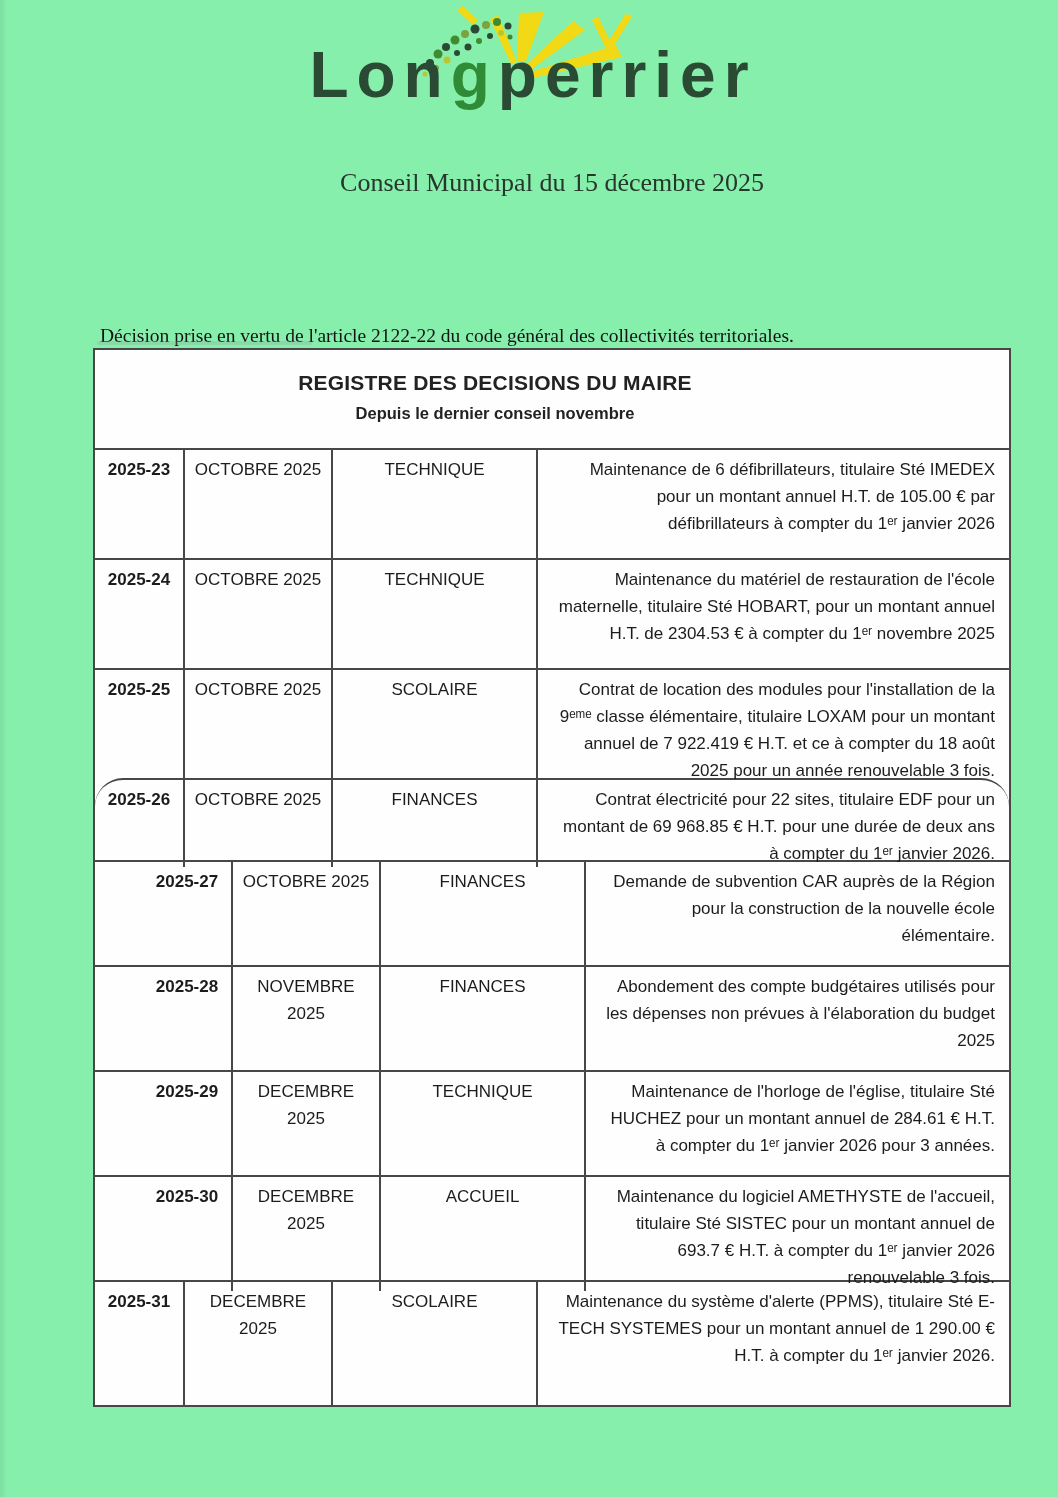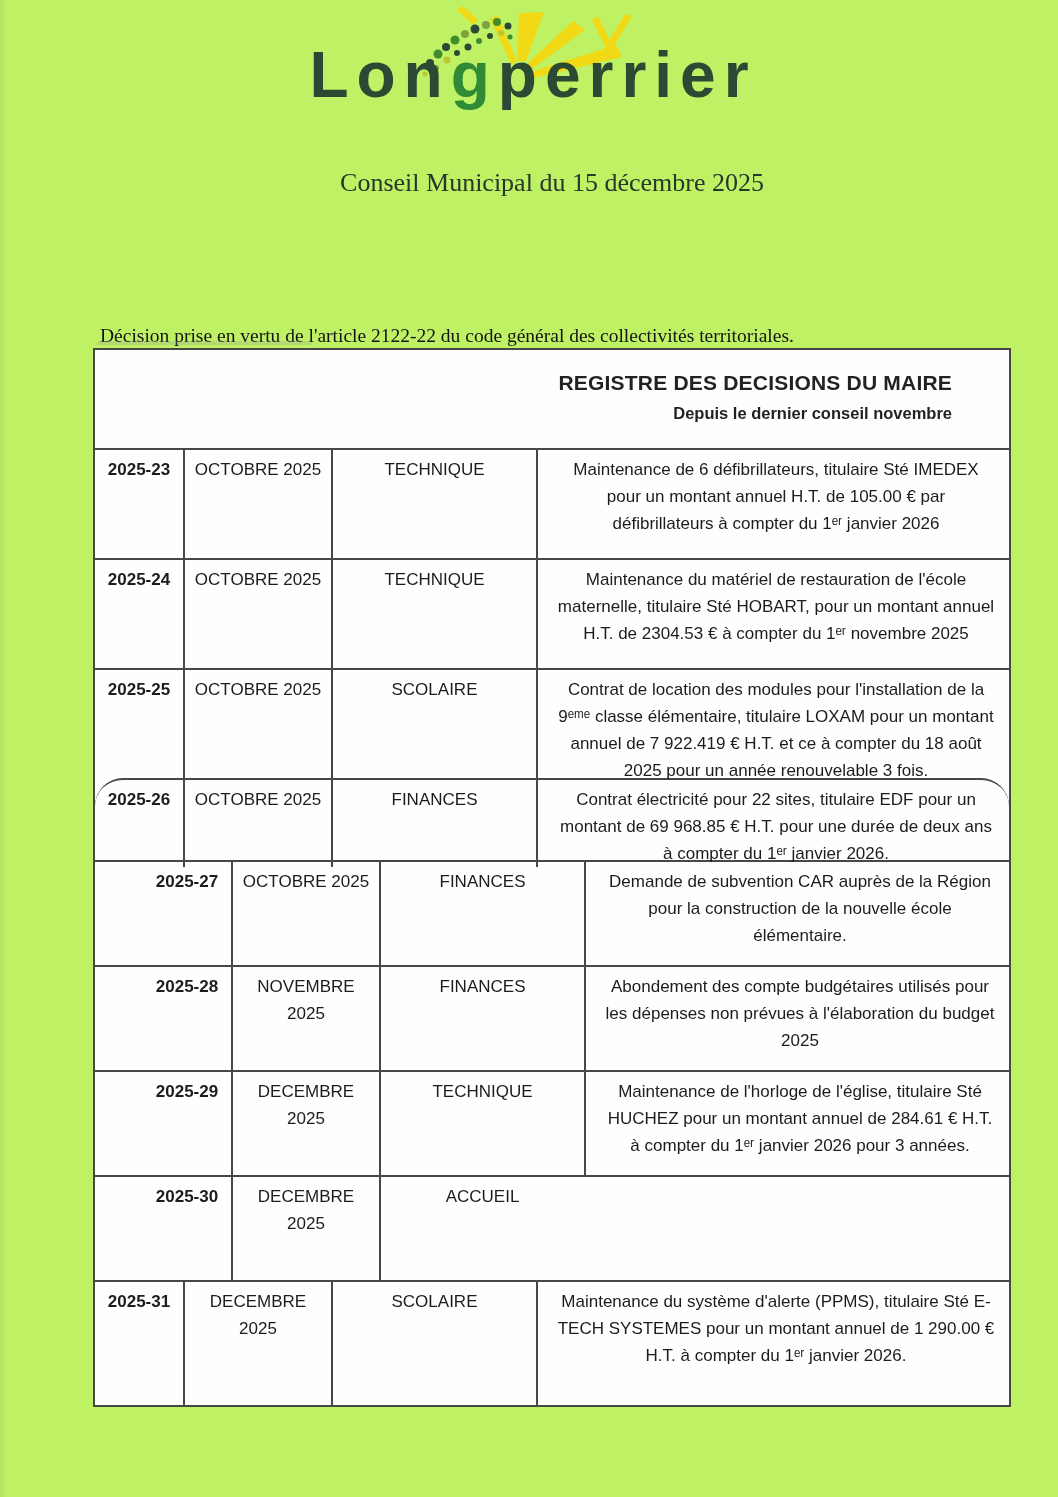--- a/index.html
+++ b/index.html
@@ -1,19 +1,19 @@
 <!DOCTYPE html>
 <html lang="fr"><head>
 <meta charset="utf-8">
 <style>
   html,body{margin:0;padding:0;background:#e8e8e8;}
   .page{
     position:relative;
     width:1058px;height:1497px;
-    background:#bef264;
+    background:#86efac;
     margin:0 auto;
     overflow:hidden;
     font-family:"Liberation Sans",sans-serif;
     color:#1c1c1c;
   }
   
   .scan-edge{position:absolute;left:0;top:0;width:7px;height:100%;
     background:linear-gradient(to right,rgba(0,0,0,0.07),rgba(0,0,0,0));}
   .smudge{position:absolute;background:#9a9a9a;opacity:.45;border-radius:2px;}
 
@@ -34,34 +34,34 @@
   .doc-subtitle{top:168px;font-family:"Liberation Serif",serif;
     font-size:26px;color:#26372b;}
 
   .intro{position:absolute;left:100px;top:325px;width:880px;
     font-family:"Liberation Serif",serif;font-size:19.5px;color:#141414;}
 
   
   .dtable{position:absolute;left:93px;top:348px;width:918px;
     border:2px solid #474747;background:#fefefe;box-sizing:border-box;}
   .dtable *{box-sizing:border-box;}
-  .thead{height:98px;padding-top:21px;text-align:right;}
+  .thead{height:98px;padding-top:21px;text-align:center;}
   .thead-inner{transform:translateX(-57px);}
   .th-title{font-size:21px;font-weight:bold;letter-spacing:.2px;color:#222;}
   .th-sub{margin-top:9px;font-size:16.5px;font-weight:bold;color:#222;}
 
   .row{display:grid;grid-template-columns:88px 148px 205px 1fr;
     border-top:2px solid #474747;}
   .row>div{border-left:2px solid #474747;padding-top:6px;
     font-size:17px;line-height:27px;overflow:visible;}
   .row>div:first-child{border-left:none;}
   .c-id{font-weight:bold;text-align:center;}
   .c-date{text-align:center;white-space:pre-line;}
   .c-service{text-align:center;}
-  .c-desc{padding-left:19px;padding-right:14px;text-align:center;}
+  .c-desc{padding-left:19px;padding-right:14px;text-align:right;}
 
   .rh110{height:110px;} .rh82{height:82px;border-radius:28px;} .rh105{height:105px;padding-left:48px;} .rh107{height:125px;}
 </style>
 </head>
 <body>
 
 <div class="page">
   <div class="scan-edge"></div>
 
   <svg class="logo-art" viewBox="0 0 234 116" aria-hidden="true">
@@ -156,20 +156,21 @@
       <div class="c-date">DECEMBRE
 2025</div>
       <div class="c-service">TECHNIQUE</div>
       <div class="c-desc">Maintenance de l'horloge de l'église, titulaire Sté HUCHEZ pour un montant annuel de 284.61 € H.T. à compter du 1ᵉʳ janvier 2026 pour 3 années.</div>
     </div>
     <div class="row rh105">
       <div class="c-id">2025-30</div>
       <div class="c-date">DECEMBRE
 2025</div>
       <div class="c-service">ACCUEIL</div>
+      <div class="c-desc">Maintenance du logiciel AMETHYSTE de l'accueil, titulaire Sté SISTEC pour un montant annuel de 693.7 € H.T. à compter du 1ᵉʳ janvier 2026 renouvelable 3 fois.</div>
     </div>
     <div class="row rh107">
       <div class="c-id">2025-31</div>
       <div class="c-date">DECEMBRE
 2025</div>
       <div class="c-service">SCOLAIRE</div>
       <div class="c-desc">Maintenance du système d'alerte (PPMS), titulaire Sté E-TECH SYSTEMES pour un montant annuel de 1 290.00 € H.T. à compter du 1ᵉʳ janvier 2026.</div>
     </div>
   </div>
 </div>

